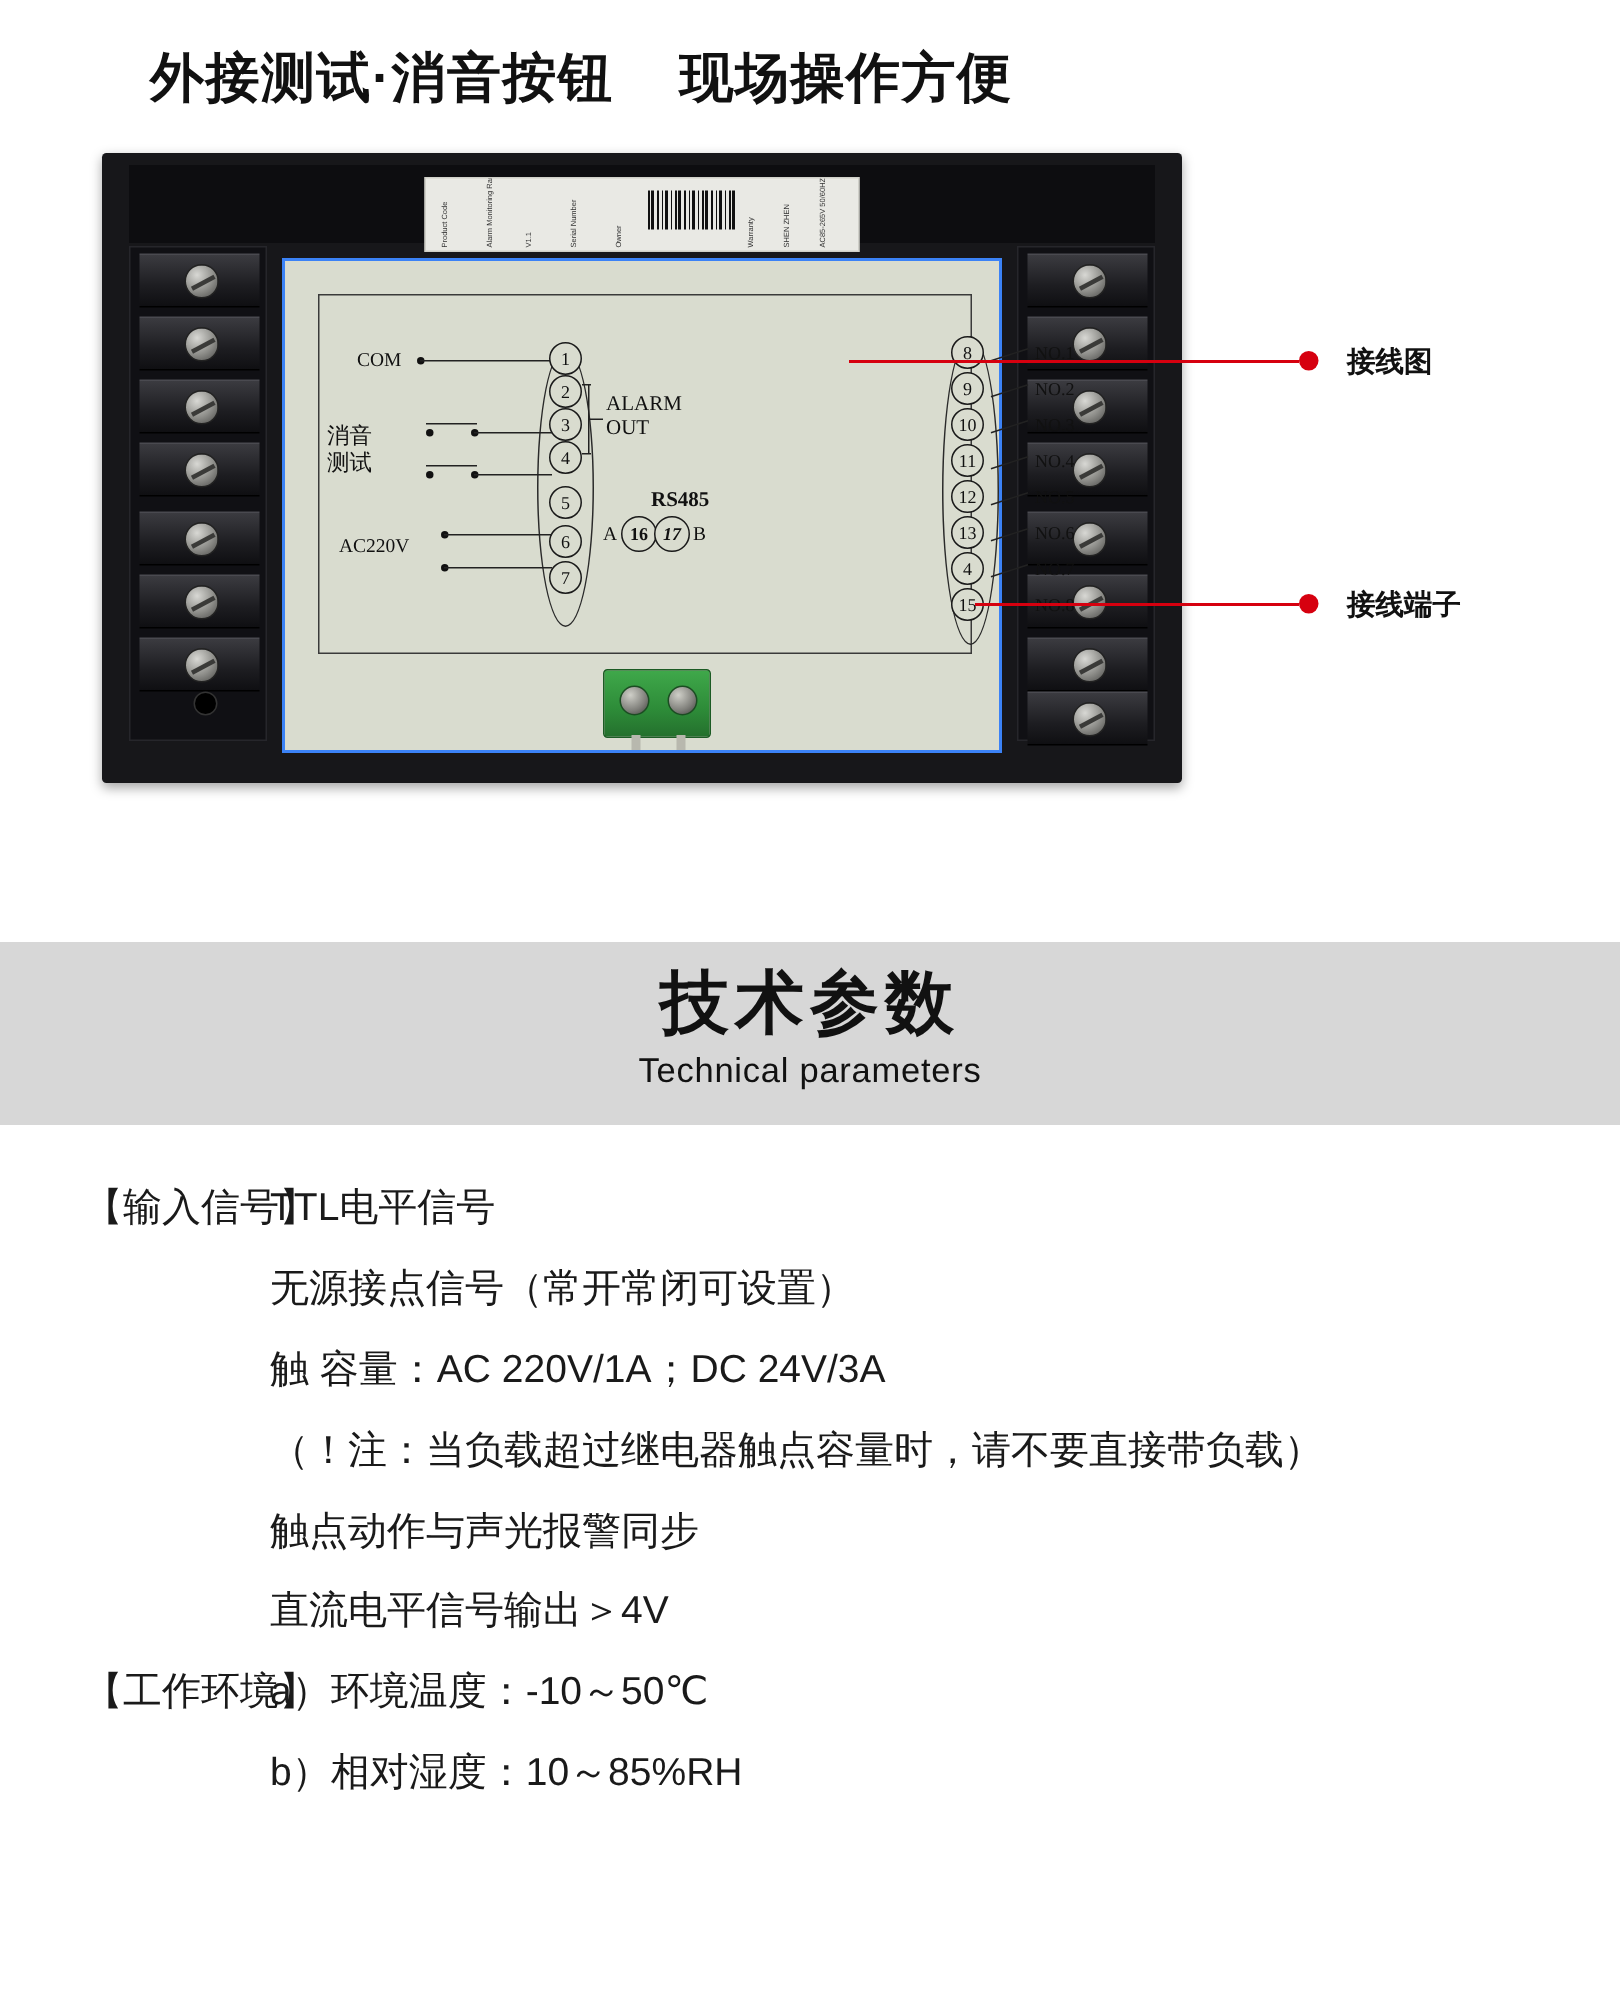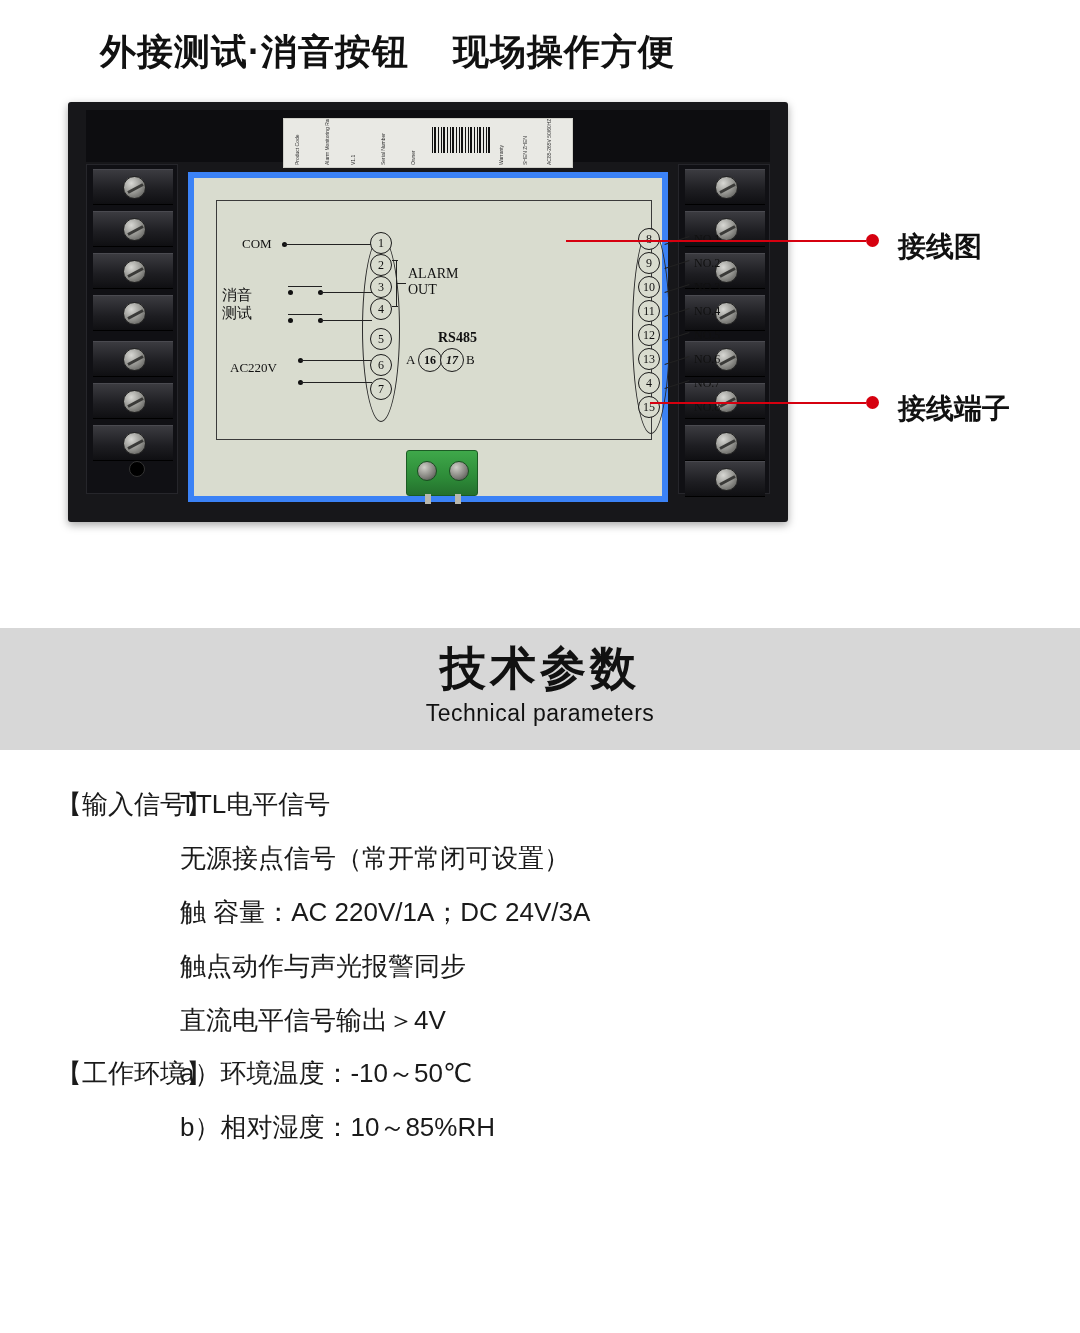--- a/index.html
+++ b/index.html
@@ -115,21 +115,21 @@
     background: #000;
     border: 1px solid #333;
   }
 
   
   .diagram-panel {
     position: absolute;
     left: 120px; top: 70px;
     width: 480px; height: 330px;
     background: #d9dccf;
-    border: 6px solid #3b82f6;
+    border: 2px solid #3b82f6;
   }
   .diagram-inner {
     position: absolute;
     left: 22px; top: 22px;
     width: 436px; height: 240px;
     border: 1px solid #3a3a3a;
   }
   .dg { position: absolute; font-family: "Liberation Serif", serif; color: #111; }
   .circ {
     position: absolute;
@@ -194,21 +194,21 @@
     background: #d6000f;
   }
   .callout-dot {
     position: absolute;
     width: 13px; height: 13px;
     border-radius: 50%;
     background: #d6000f;
   }
   .callout-text {
     position: absolute;
-    font-size: 28px;
+    font-size: 19px;
     font-weight: bold;
     color: #111;
     white-space: nowrap;
   }
 
   
   .banner {
     position: absolute;
     left: 0; top: 628px;
     width: 1080px; height: 122px;
@@ -437,20 +437,24 @@
   <div class="spec-row indent">
     <div class="spec-key">【输入信号】</div>
     <div class="spec-val">无源接点信号（常开常闭可设置）</div>
   </div>
   <div class="spec-row indent">
     <div class="spec-key">【输出信号】</div>
     <div class="spec-val">触 容量：AC 220V/1A；DC 24V/3A</div>
   </div>
   <div class="spec-row indent">
     <div class="spec-key">【输出信号】</div>
+    <div class="spec-val">（！注：当负载超过继电器触点容量时，请不要直接带负载）</div>
+  </div>
+  <div class="spec-row indent">
+    <div class="spec-key">【输出信号】</div>
     <div class="spec-val">触点动作与声光报警同步</div>
   </div>
   <div class="spec-row indent">
     <div class="spec-key">【输出信号】</div>
     <div class="spec-val">直流电平信号输出＞4V</div>
   </div>
   <div class="spec-row">
     <div class="spec-key">【工作环境】</div>
     <div class="spec-val">a）环境温度：-10～50℃</div>
   </div>

